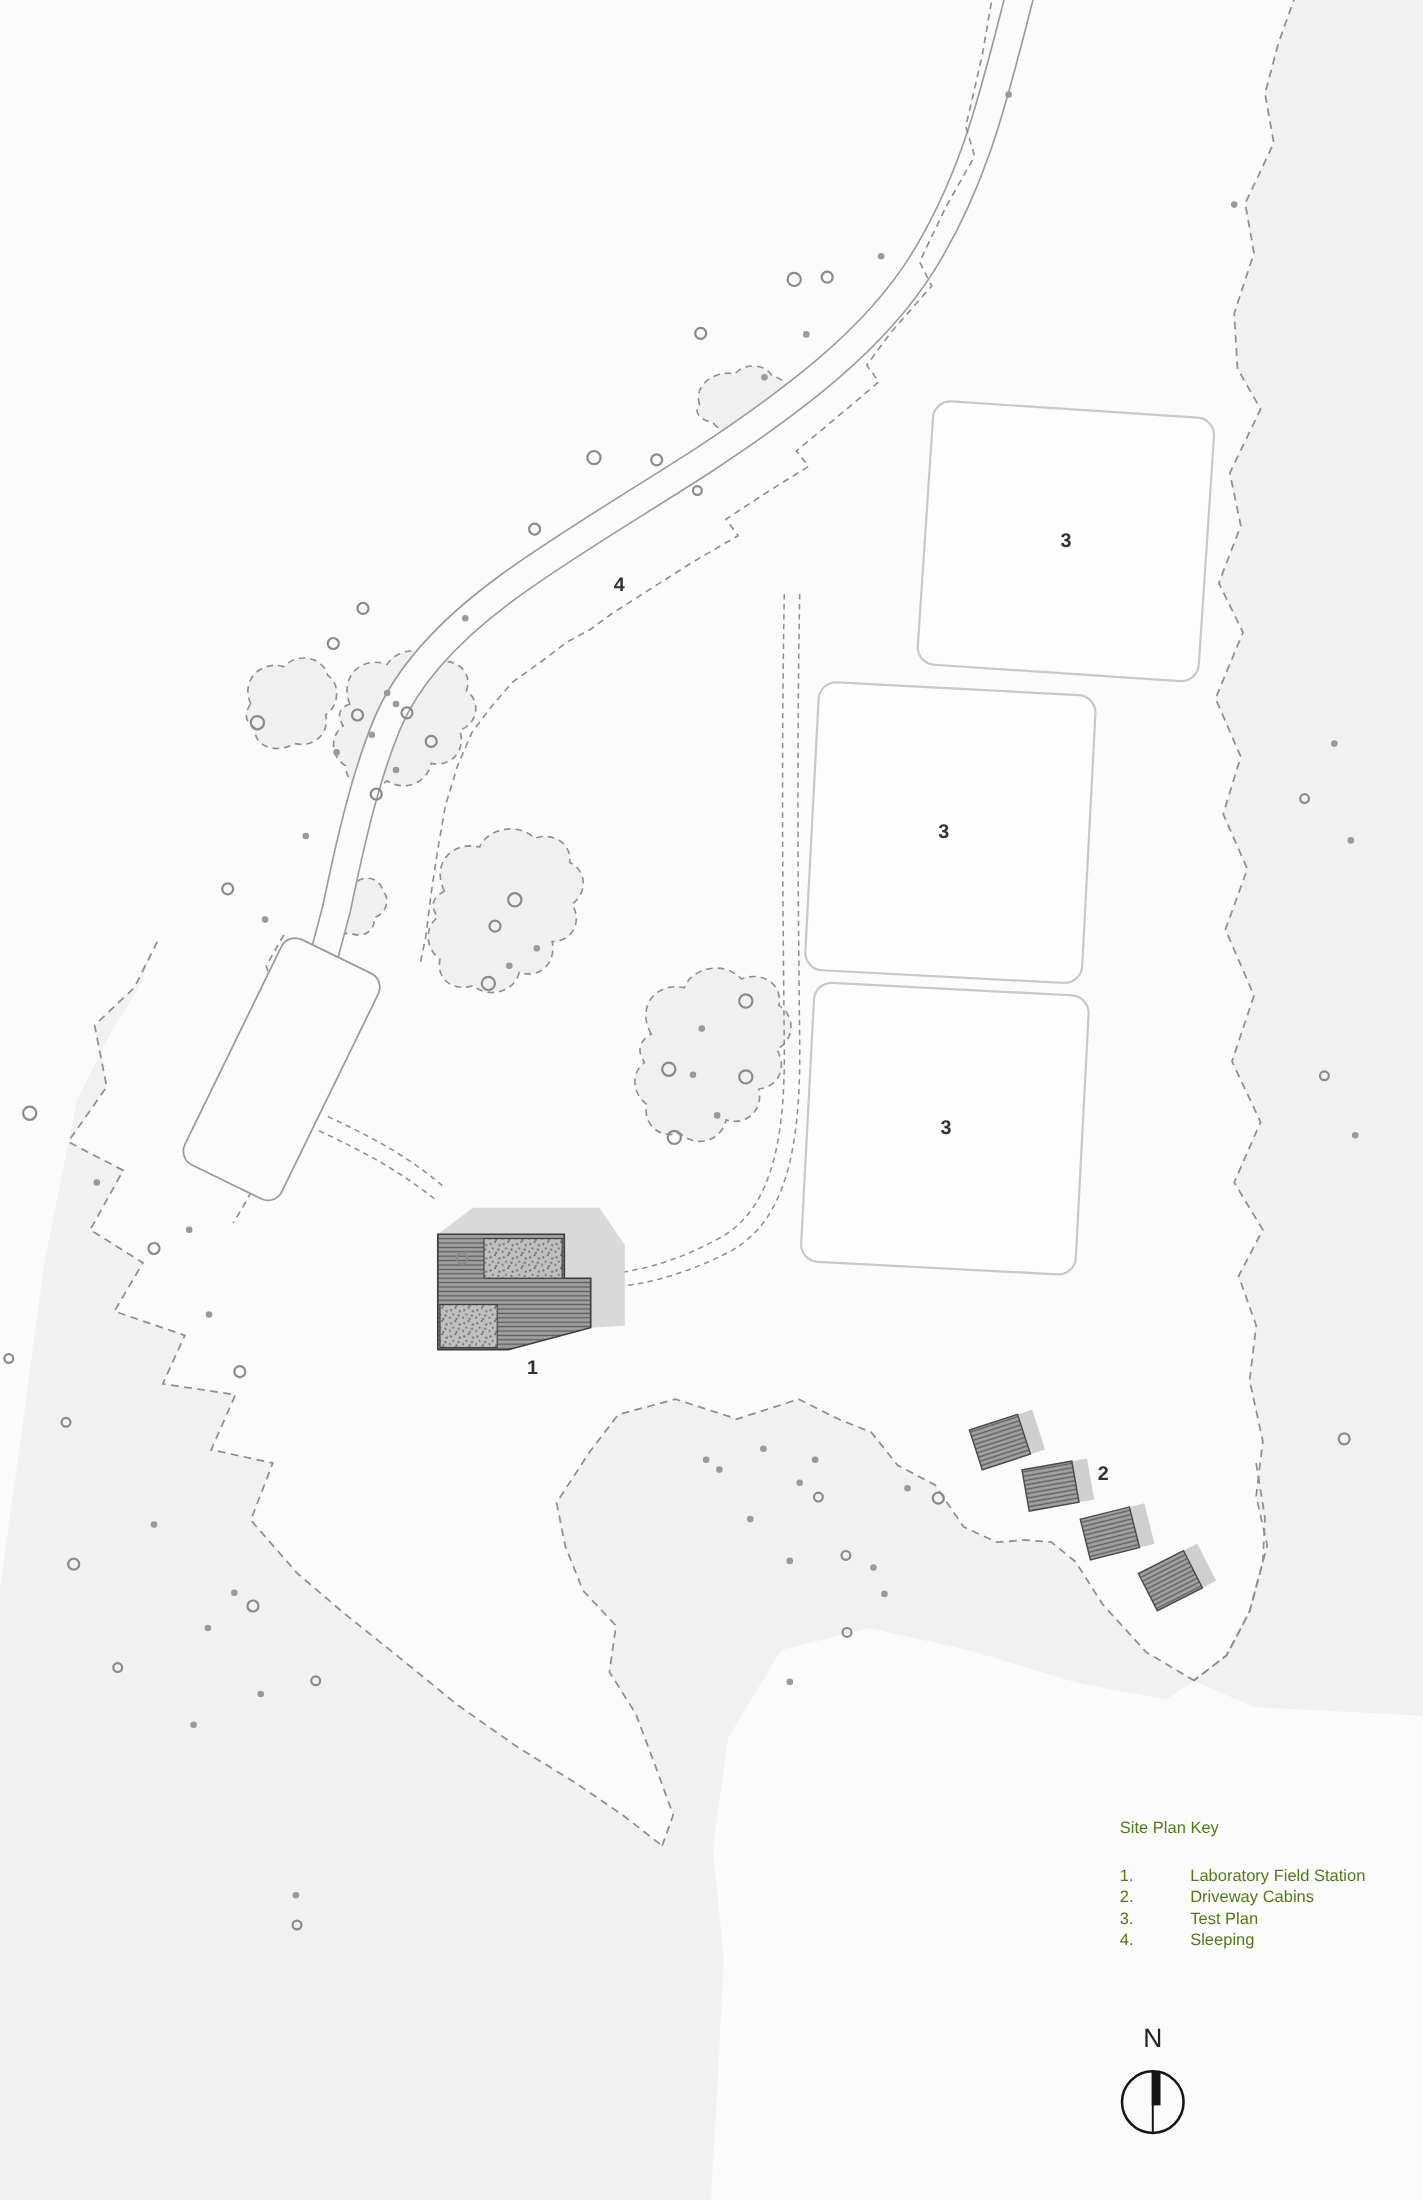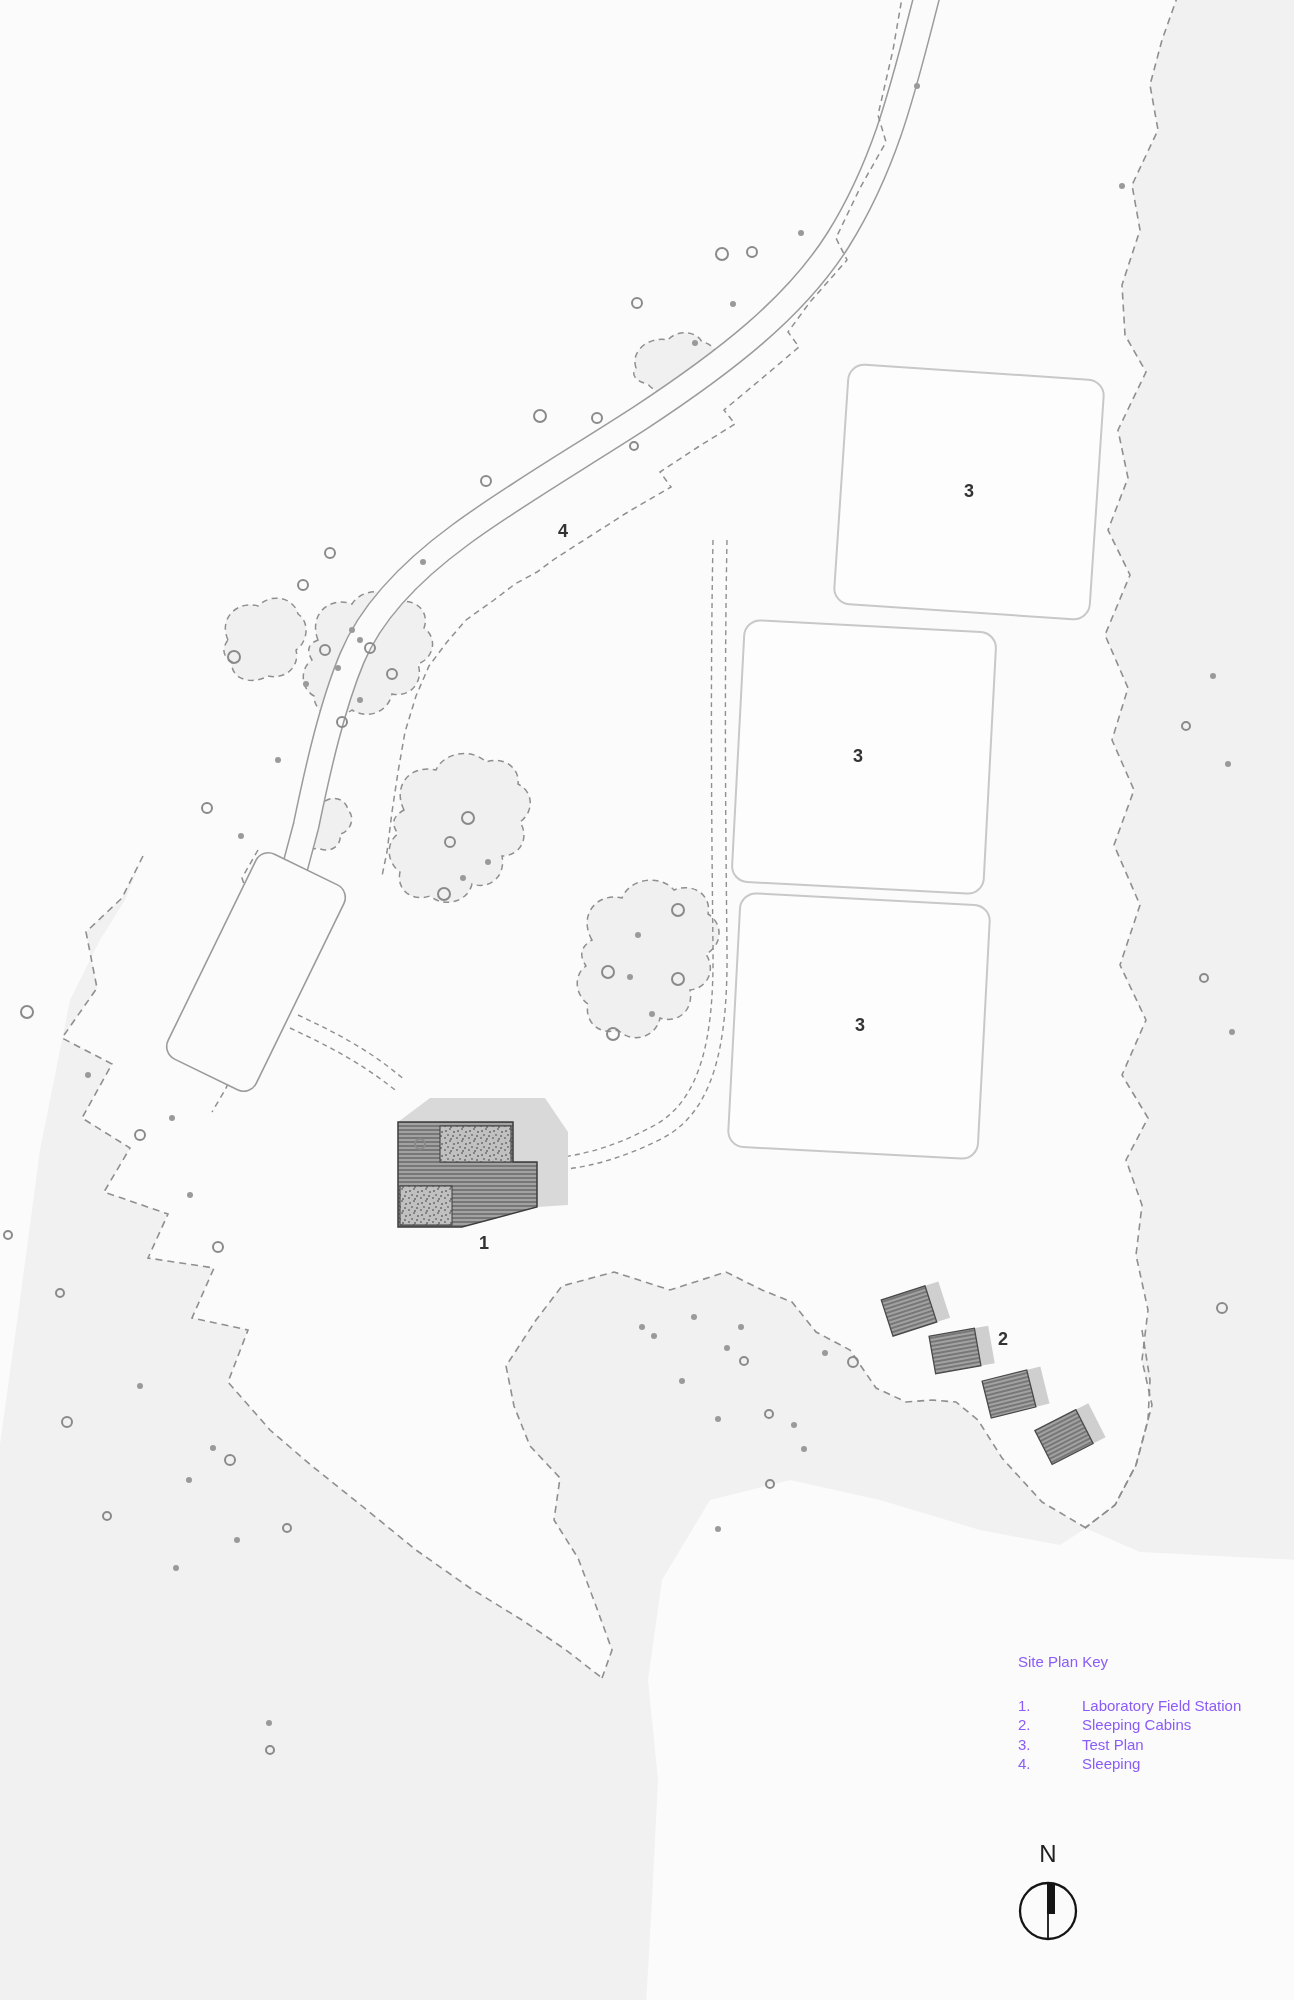--- a/index.html
+++ b/index.html
@@ -12,21 +12,21 @@
     font-family:"Liberation Sans", sans-serif;
   }
   svg.plan{position:absolute;left:0;top:0;width:100%;height:100%;}
 
   .map-num{
     font-family:"Liberation Sans", sans-serif;
     font-size:18px;font-weight:700;fill:#333333;
   }
   .key{
     position:absolute;left:1018px;top:1652px;width:260px;
-    color:#8b5cf6;font-size:15px;line-height:19.5px;
+    color:#4d7c0f;font-size:15px;line-height:19.5px;
   }
   .key-title{margin:0 0 24px 0;font-weight:400;}
   .key-row{display:flex;}
   .key-num{width:42px;flex:0 0 42px;}
   .key-label{flex:1;margin-left:22px;}
   .north{
     position:absolute;left:988px;top:1840px;width:120px;height:120px;
   }
   .north-n{
     position:absolute;left:0;top:0;width:120px;text-align:center;
@@ -233,21 +233,21 @@
 </svg>
 
   <div class="key">
     <p class="key-title">Site Plan Key</p>
     <div class="key-row">
       <span class="key-num">1.</span>
       <span class="key-label">Laboratory Field Station</span>
     </div>
     <div class="key-row">
       <span class="key-num">2.</span>
-      <span class="key-label">Sleeping Cabins</span>
+      <span class="key-label">Driveway Cabins</span>
     </div>
     <div class="key-row">
       <span class="key-num">3.</span>
       <span class="key-label">Test Plan</span>
     </div>
     <div class="key-row">
       <span class="key-num">4.</span>
       <span class="key-label">Sleeping</span>
     </div>
   </div>

